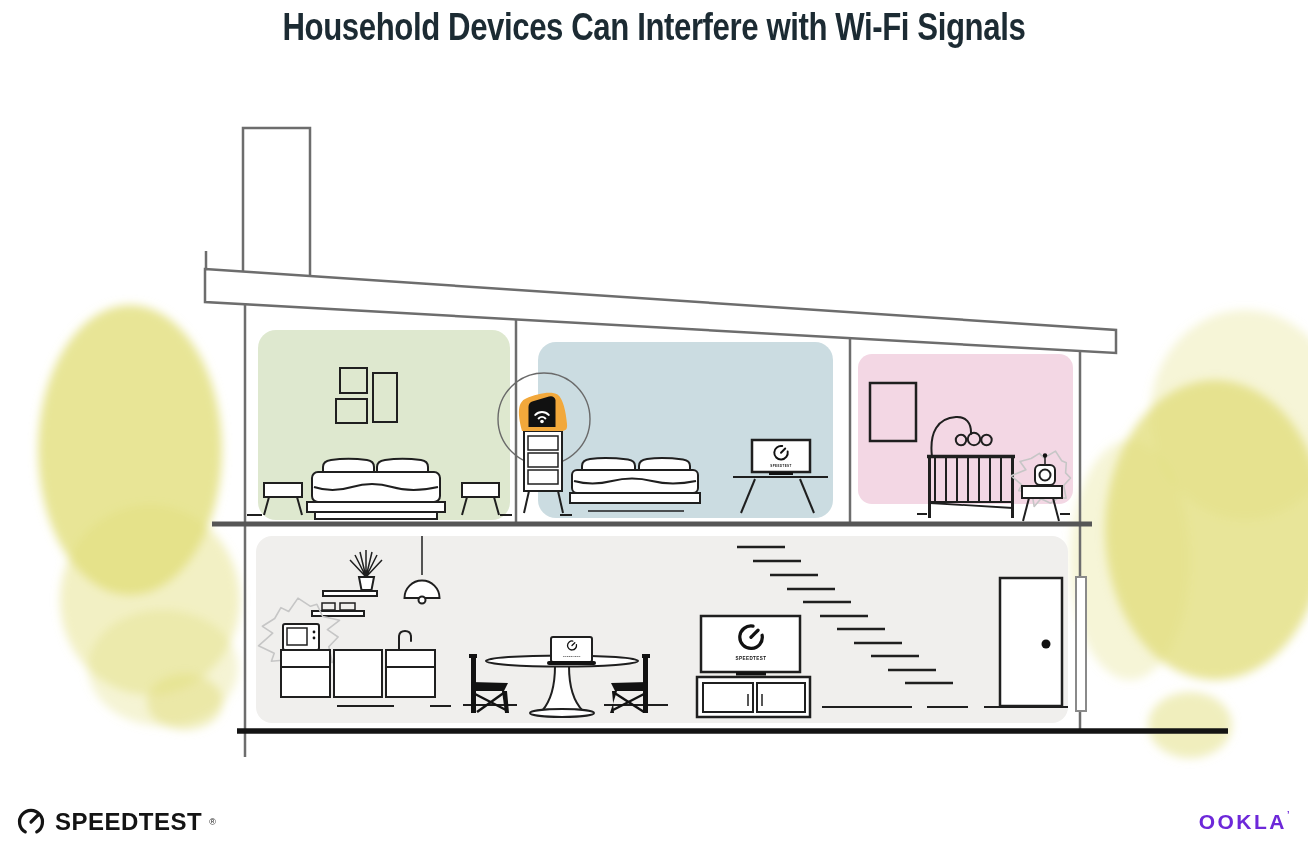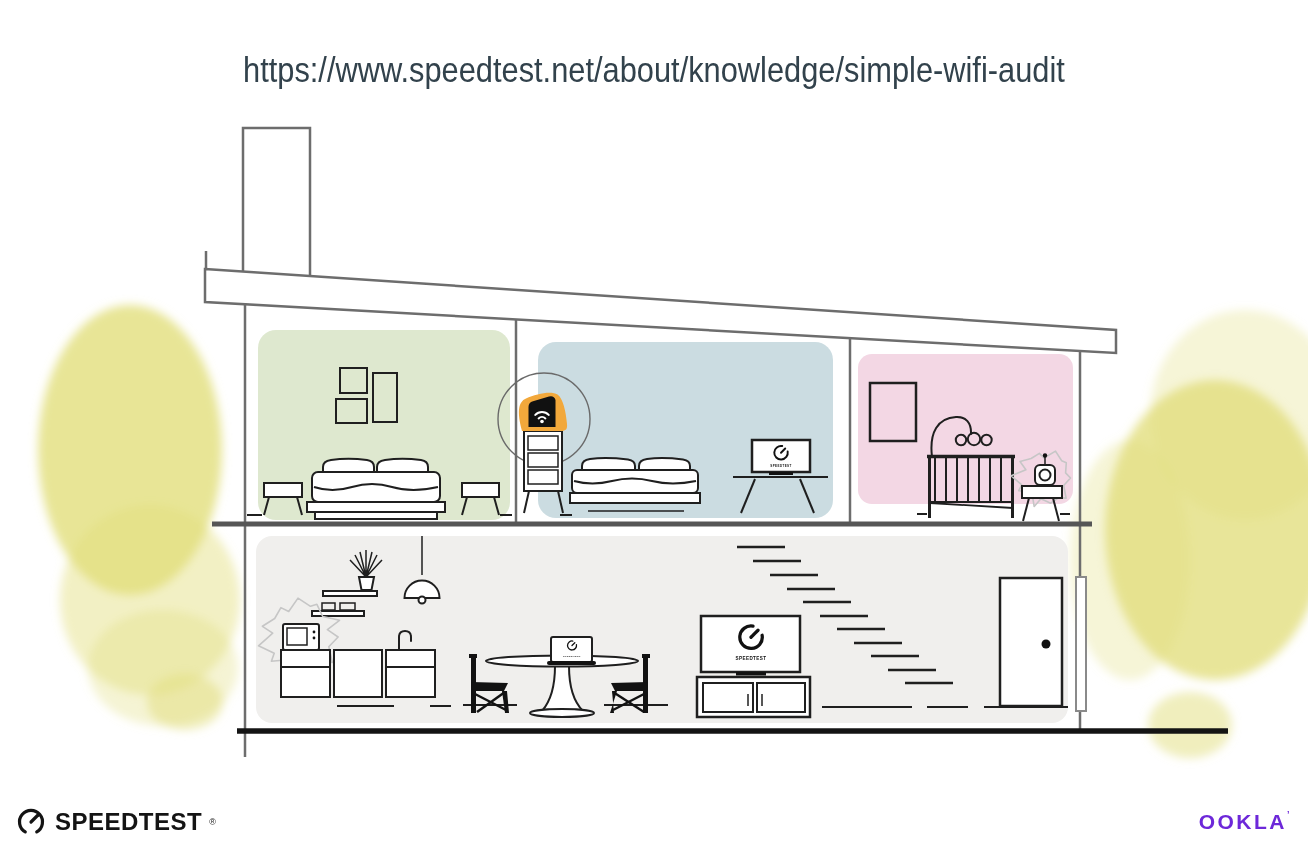--- a/index.html
+++ b/index.html
@@ -35,21 +35,21 @@
   .stlogo{display:flex;align-items:center;gap:7px;color:#141414;}
   .stlogo .txt{font-size:24px;font-weight:bold;letter-spacing:.5px;}
   .stlogo sup,.ookla sup{font-size:9px;vertical-align:top;line-height:1;}
   .ookla{color:#6d28d9;font-size:21px;font-weight:bold;letter-spacing:2.5px;}
 </style>
 </head>
 <body>
 
 <div id="page">
 
-  <div class="hdr hdr-url" style="position:absolute;"><span>https://www.speedtest.net/about/knowledge/simple-wifi-audit</span></div>
+  <div class="hdr hdr-title" style="position:absolute;"><span>Household Devices Can Interfere with Wi-Fi Signals</span></div>
 
   <svg id="scene" width="1308" height="861" viewBox="0 0 1308 861">
     <defs>
       <filter id="soft" x="-40%" y="-40%" width="180%" height="180%">
         <feGaussianBlur stdDeviation="5"></feGaussianBlur>
       </filter>
       <symbol id="gauge" viewBox="0 0 24 24">
         <path class="gauge" d="M20.9,11.4 A9,9 0 1 1 13.6,4.1"></path>
         <line class="gauge" x1="12" y1="13" x2="17.6" y2="7.4"></line>
       </symbol>

